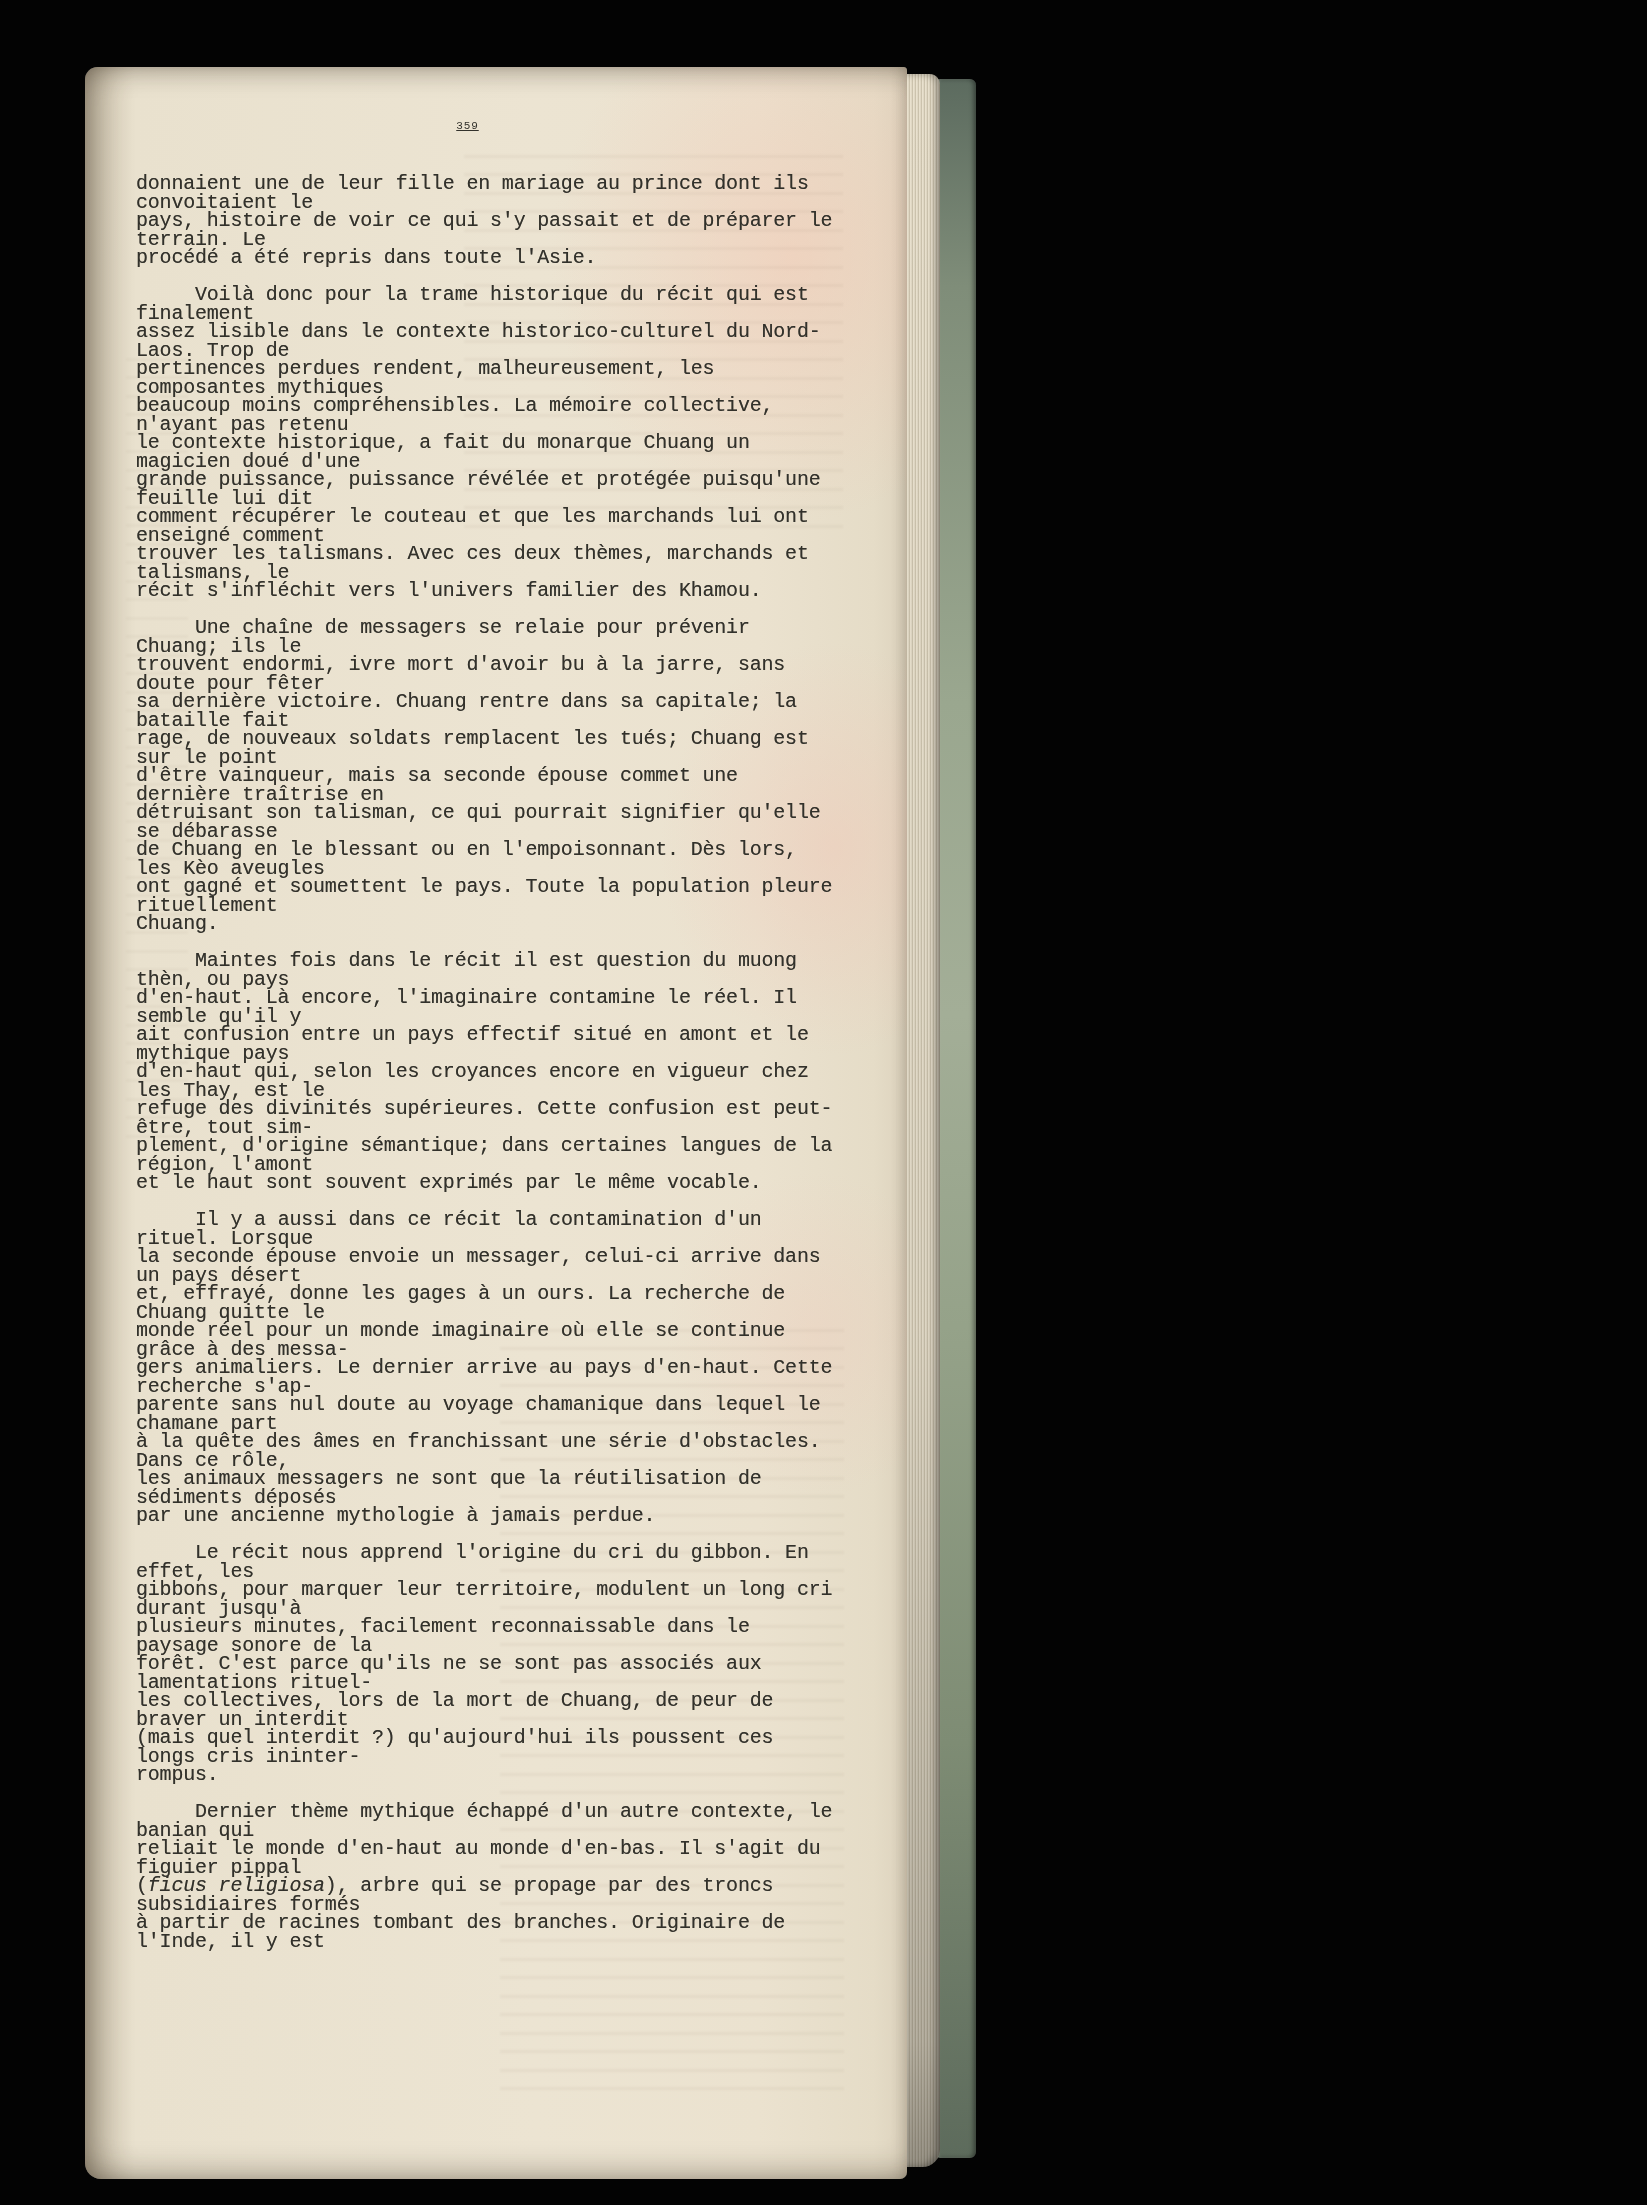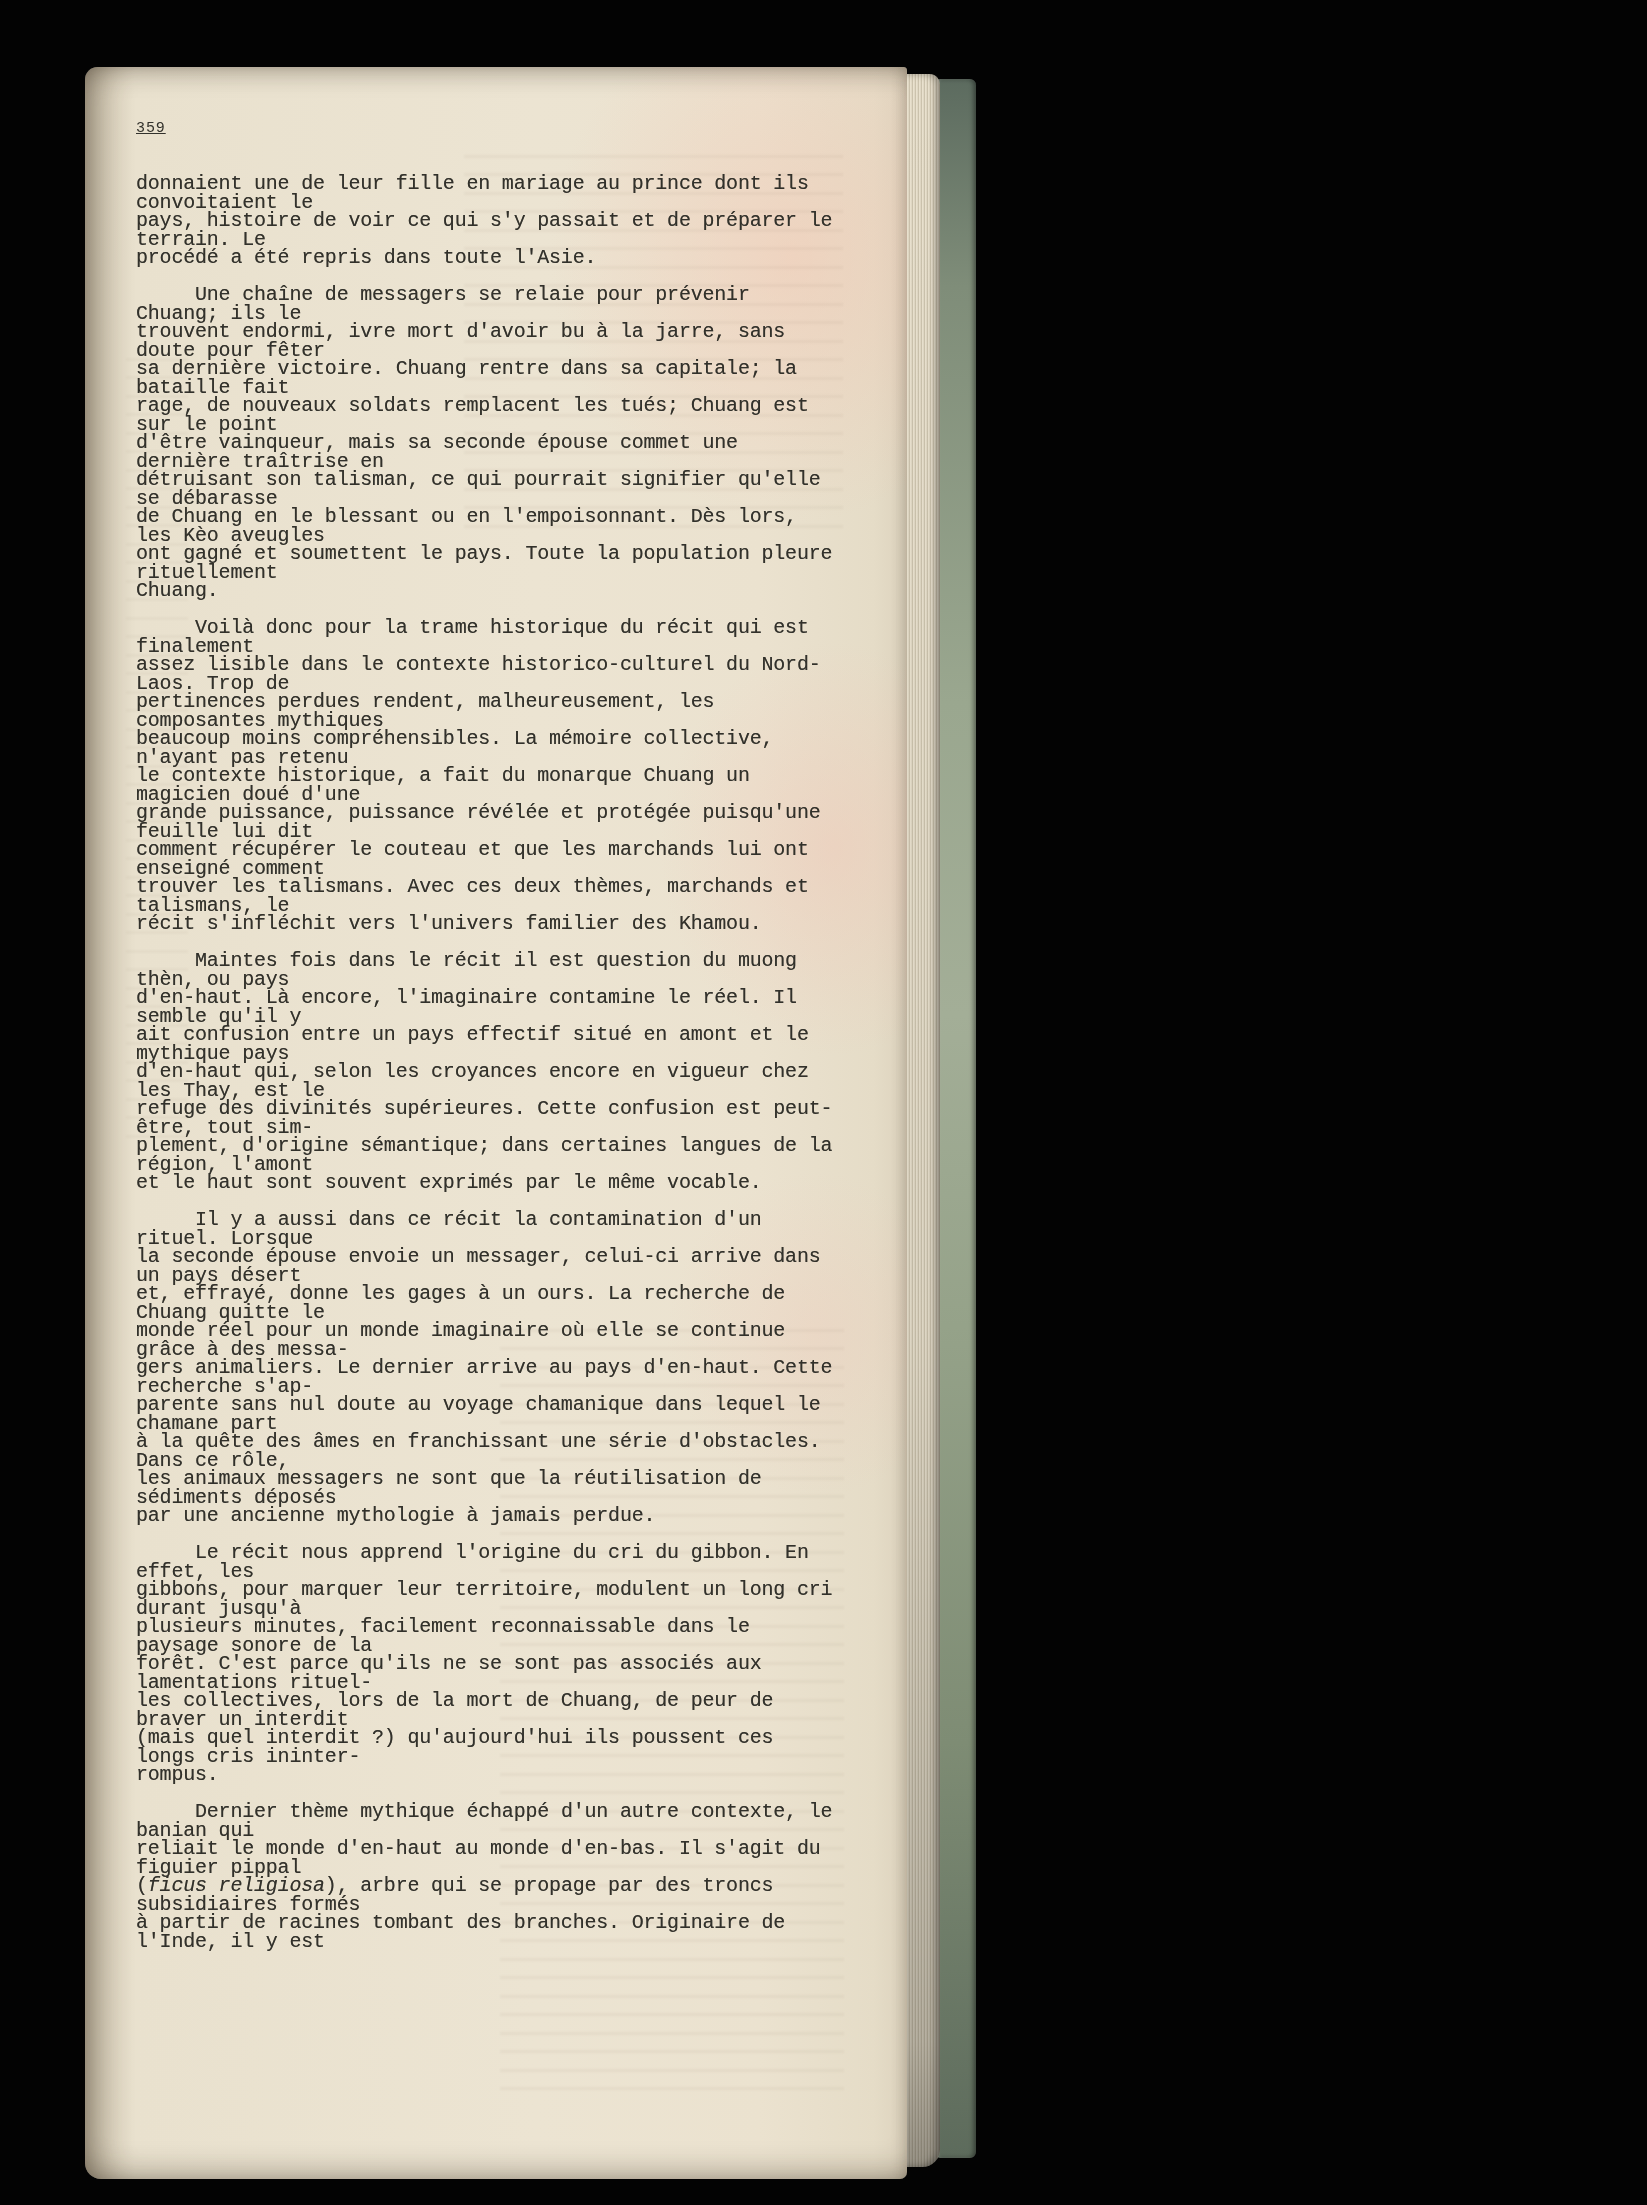--- a/index.html
+++ b/index.html
@@ -64,22 +64,22 @@
     pointer-events:none;
   }
   .bleed-1 { left:379px; top:88px;  width:379px; height:379px; }
   .bleed-2 { left:415px; top:1262px; width:344px; height:776px; }
   .bleed-3 { left:41px;  top:291px;  width:62px;  height:794px; opacity:0.04; }
 
   .page-number {
     position:absolute;
     left:51px; top:53px;
     width:663px;
-    text-align:left;
-    font-size:15px;
+    text-align:center;
+    font-size:11px;
     letter-spacing:0.9px;
     color:#33322c;
     text-decoration:underline;
   }
   .text-block {
     position:absolute;
     left:51px; top:108px;
     width:699px;
     color:#32312b;
   }
@@ -106,38 +106,38 @@
     <div class="bleed bleed-1"></div>
     <div class="bleed bleed-2"></div>
     <div class="bleed bleed-3"></div>
 
     <div class="page-number">359</div>
 
     <div class="text-block">
       <p class="para">donnaient une de leur fille en mariage au prince dont ils convoitaient le
 pays, histoire de voir ce qui s'y passait et de préparer le terrain. Le
 procédé a été repris dans toute l'Asie.</p>
+      <p class="para">     Voilà donc pour la trame historique du récit qui est finalement
+assez lisible dans le contexte historico-culturel du Nord-Laos. Trop de
+pertinences perdues rendent, malheureusement, les composantes mythiques
+beaucoup moins compréhensibles. La mémoire collective, n'ayant pas retenu
+le contexte historique, a fait du monarque Chuang un magicien doué d'une
+grande puissance, puissance révélée et protégée puisqu'une feuille lui dit
+comment récupérer le couteau et que les marchands lui ont enseigné comment
+trouver les talismans. Avec ces deux thèmes, marchands et talismans, le
+récit s'infléchit vers l'univers familier des Khamou.</p>
       <p class="para">     Une chaîne de messagers se relaie pour prévenir Chuang; ils le
 trouvent endormi, ivre mort d'avoir bu à la jarre, sans doute pour fêter
 sa dernière victoire. Chuang rentre dans sa capitale; la bataille fait
 rage, de nouveaux soldats remplacent les tués; Chuang est sur le point
 d'être vainqueur, mais sa seconde épouse commet une dernière traîtrise en
 détruisant son talisman, ce qui pourrait signifier qu'elle se débarasse
 de Chuang en le blessant ou en l'empoisonnant. Dès lors, les Kèo aveugles
 ont gagné et soumettent le pays. Toute la population pleure rituellement
 Chuang.</p>
-      <p class="para">     Voilà donc pour la trame historique du récit qui est finalement
-assez lisible dans le contexte historico-culturel du Nord-Laos. Trop de
-pertinences perdues rendent, malheureusement, les composantes mythiques
-beaucoup moins compréhensibles. La mémoire collective, n'ayant pas retenu
-le contexte historique, a fait du monarque Chuang un magicien doué d'une
-grande puissance, puissance révélée et protégée puisqu'une feuille lui dit
-comment récupérer le couteau et que les marchands lui ont enseigné comment
-trouver les talismans. Avec ces deux thèmes, marchands et talismans, le
-récit s'infléchit vers l'univers familier des Khamou.</p>
       <p class="para">     Maintes fois dans le récit il est question du muong thèn, ou pays
 d'en-haut. Là encore, l'imaginaire contamine le réel. Il semble qu'il y
 ait confusion entre un pays effectif situé en amont et le mythique pays
 d'en-haut qui, selon les croyances encore en vigueur chez les Thay, est le
 refuge des divinités supérieures. Cette confusion est peut-être, tout sim-
 plement, d'origine sémantique; dans certaines langues de la région, l'amont
 et le haut sont souvent exprimés par le même vocable.</p>
       <p class="para">     Il y a aussi dans ce récit la contamination d'un rituel. Lorsque
 la seconde épouse envoie un messager, celui-ci arrive dans un pays désert
 et, effrayé, donne les gages à un ours. La recherche de Chuang quitte le

